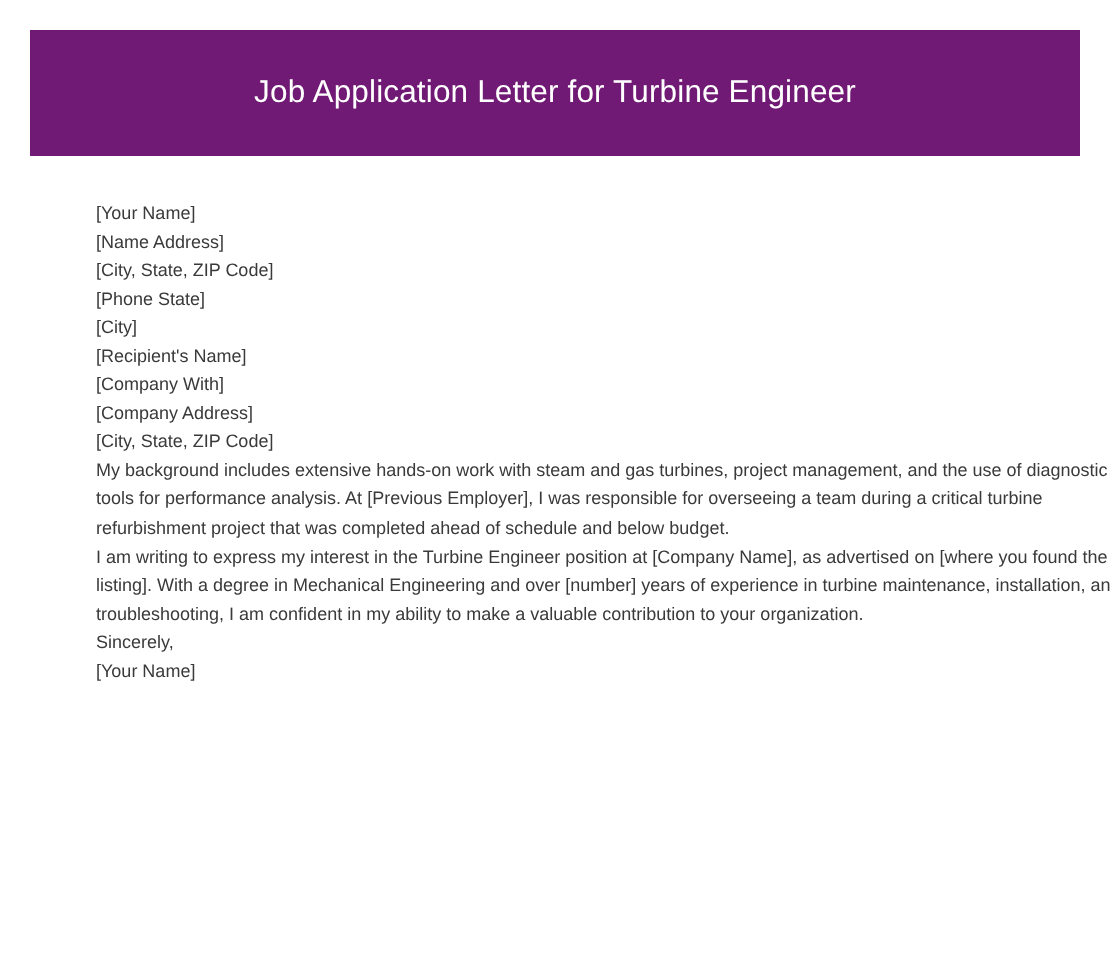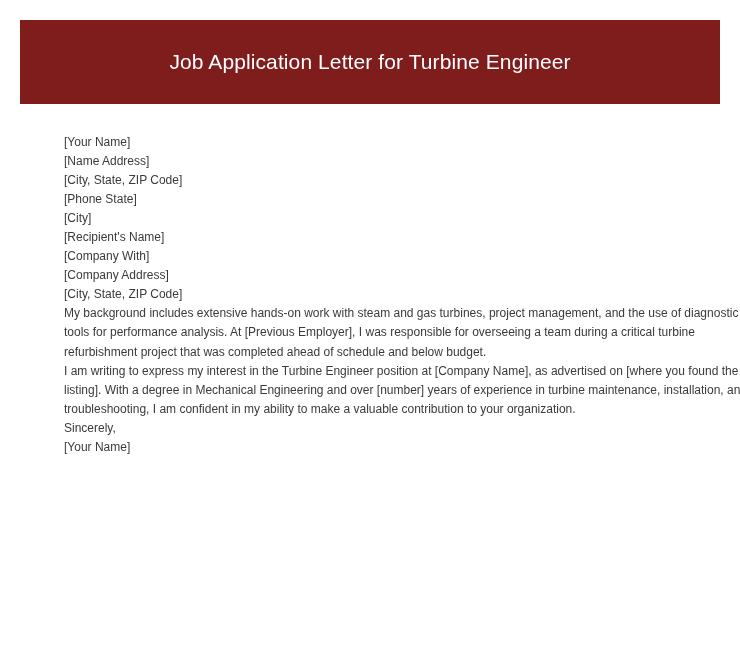--- a/index.html
+++ b/index.html
@@ -1,19 +1,19 @@
 <!DOCTYPE html>
 <html><head>
 <meta charset="utf-8">
 <style>
   html, body { margin: 0; padding: 0; background: #ffffff; }
   body { width: 740px; height: 648px; overflow: hidden; position: relative; font-family: "Liberation Sans", sans-serif; }
   .header {
     position: absolute; left: 20px; top: 20px; width: 700px; height: 84px;
-    background: #7f1d1d; color: #ffffff; display: flex; align-items: center; justify-content: center; text-align: center;
+    background: #701a75; color: #ffffff; display: flex; align-items: center; justify-content: center; text-align: center;
   }
   .header h1 { margin: 0; font-weight: normal; font-size: 21px; letter-spacing: 0.1px; font-family: "Liberation Sans", sans-serif; }
   .letter {
     position: absolute; left: 20px; top: 133px; width: 700px;
     color: #3a3a3a; font-size: 12px; line-height: 19.05px; font-family: "Liberation Sans", sans-serif; margin-left: 44px;
   }
   .letter p { margin: 0; }
 </style>
 </head>
 <body>

